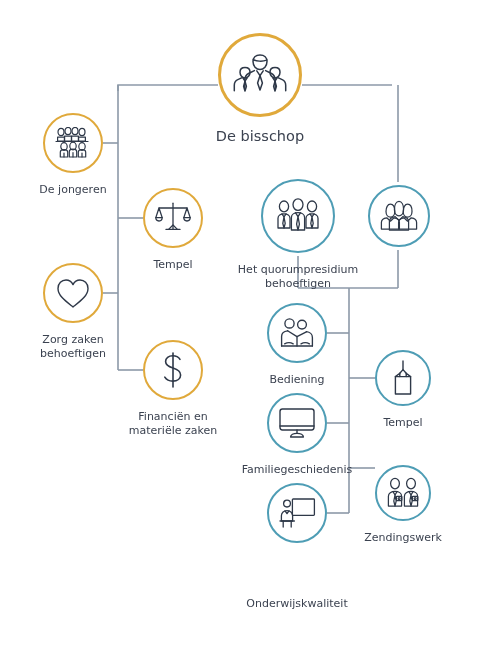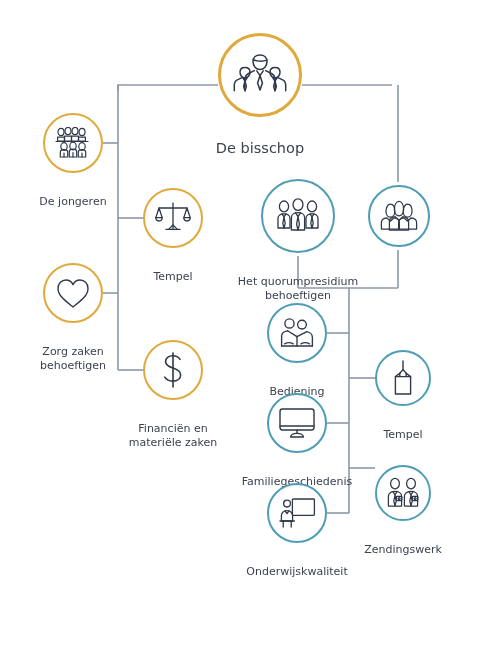--- a/index.html
+++ b/index.html
@@ -4,21 +4,21 @@
 <style>
   html,body{margin:0;padding:0;background:#ffffff;}
   body{width:500px;height:647px;position:relative;overflow:hidden;
        font-family:"DejaVu Sans","Liberation Sans",sans-serif;}
   #canvas{position:absolute;left:0;top:0;width:500px;height:647px;}
   .connectors{position:absolute;left:0;top:0;width:500px;height:647px;}
   .node{position:absolute;display:flex;flex-direction:column;align-items:center;}
   .ring{border-radius:50%;display:flex;align-items:center;justify-content:center;
         background:#ffffff;box-sizing:border-box;}
   .ring svg{display:block;}
-  .label{margin-top:22px;text-align:center;color:#3b4250;line-height:1.25;
+  .label{margin-top:10px;text-align:center;color:#3b4250;line-height:1.25;
          white-space:pre-line;}
   .n-big .label{font-size:14.5px;}
   .n-std .label{font-size:11px;}
 </style>
 </head>
 <body>
 
 <div id="canvas">
 
   <svg class="connectors" viewBox="0 0 500 647" width="500" height="647">
@@ -249,21 +249,21 @@
           <path d="M25 14.6 27 18l2-3.4"></path>
             <path d="M27 18l-1.2 6L27 29l1.2-5z"></path>
           <rect x="28.4" y="19.4" width="5.4" height="4.2" rx="0.6"></rect>
           <circle cx="31.1" cy="21.5" r="1"></circle>
         </svg>
       </span>
     </div>
     <div class="label">Zendingswerk</div>
   </div>
 
-  <div class="node n-std" style="left:232px;top:483px;width:130px;">
+  <div class="node n-std" style="left:232px;top:483px;width:130px;gap:44px;">
     <div class="ring" style="width:60px;height:60px;border:2.4px solid #4E9DB5;">
       <span>
         <svg width="38" height="32" viewBox="0 0 38 32" fill="none" stroke="#2E3848" stroke-width="1.3" stroke-linecap="round" stroke-linejoin="round">
           <rect x="14.4" y="2" width="22" height="16.4" rx="0.8"></rect>
           <circle cx="9" cy="6.6" r="3.4"></circle>
           <path d="M3.4 18.8c0-3 2.5-5.2 5.6-5.2s5.6 2.2 5.6 5.2V24H3.4z"></path>
           <path d="M7 13.8 9 16.6l2-2.8"></path>
           <path d="M2 24h14.4"></path>
           <path d="M5.2 24v6M13.2 24v6"></path>
         </svg>

